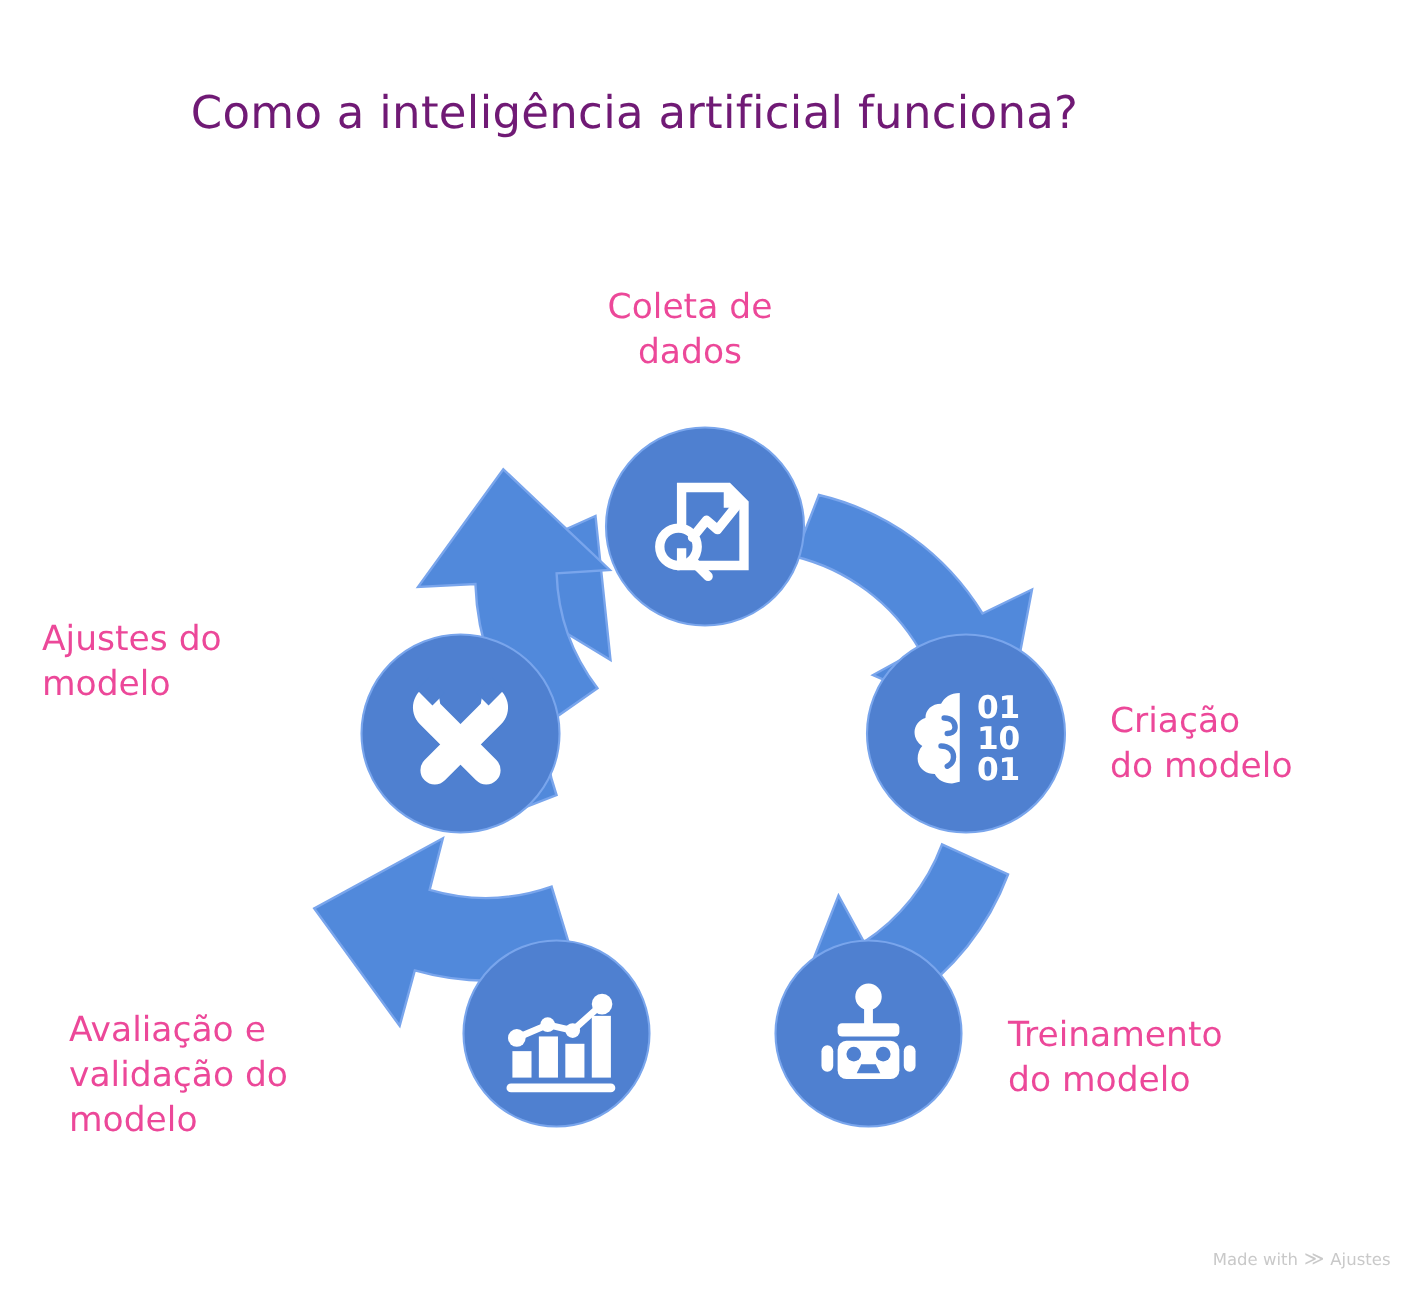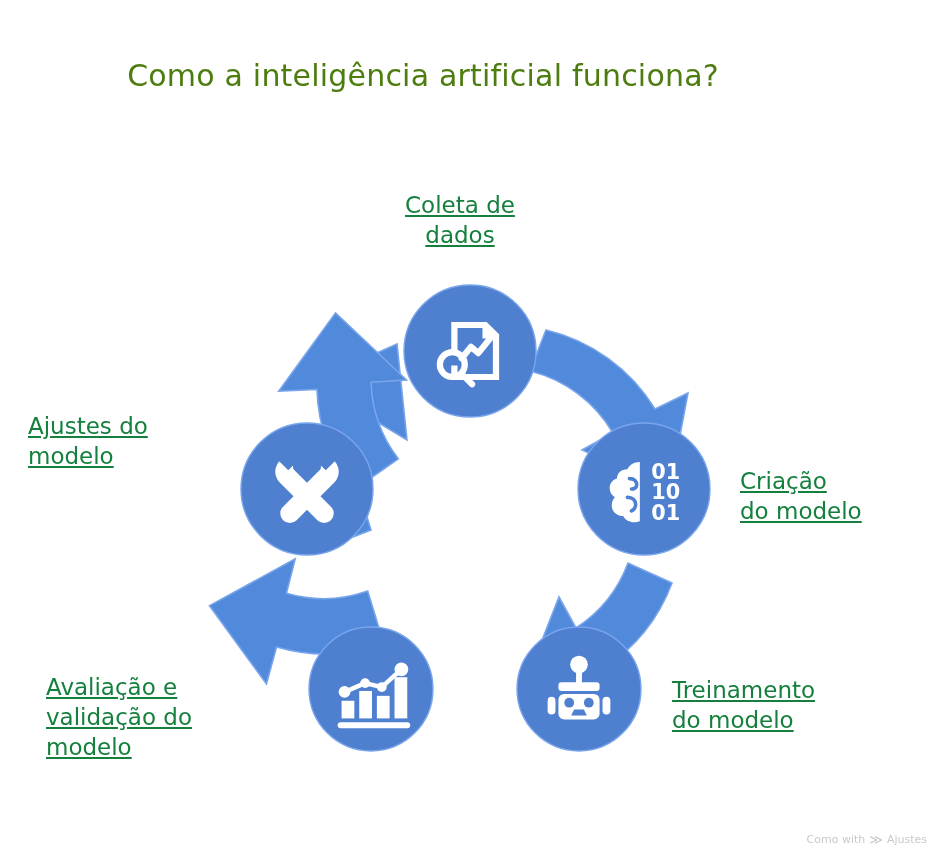--- a/index.html
+++ b/index.html
@@ -24,43 +24,42 @@
   
   .title {
     position: absolute;
     left: 0;
     top: 58px;
     width: 846px;
     text-align: center;
     font-size: 30px;
     font-weight: 500;
     letter-spacing: 0.2px;
-    color: #4d7c0f;
+    color: #701a75;
     font-family: "DejaVu Sans", "Liberation Sans", sans-serif;
   }
 
   
   #cycle-svg {
     position: absolute;
     left: 0;
     top: 0;
     width: 949px;
     height: 864px;
   }
 
   
   .node-label {
     position: absolute;
-    color: #15803d;
+    color: #ec4899;
     font-size: 23px;
     line-height: 30px;
     font-weight: 400;
     font-family: "DejaVu Sans", "Liberation Sans", sans-serif;
     white-space: pre-line;
-    text-decoration: underline;
   }
   .lbl-coleta {
     left: 352px;
     top: 190px;
     width: 216px;
     text-align: center;
   }
   .lbl-criacao {
     left: 740px;
     top: 466px;
@@ -263,18 +262,18 @@
 do modelo</div>
 
   <div class="node-label lbl-avaliacao">Avaliação e
 validação do
 modelo</div>
 
   <div class="node-label lbl-ajustes">Ajustes do
 modelo</div>
 
   <div class="watermark">
-    <span>Como with</span>
+    <span>Made with</span>
     <span class="wm-mark">≫</span>
     <span>Ajustes</span>
   </div>
 
 </div>
 
 </body></html>

